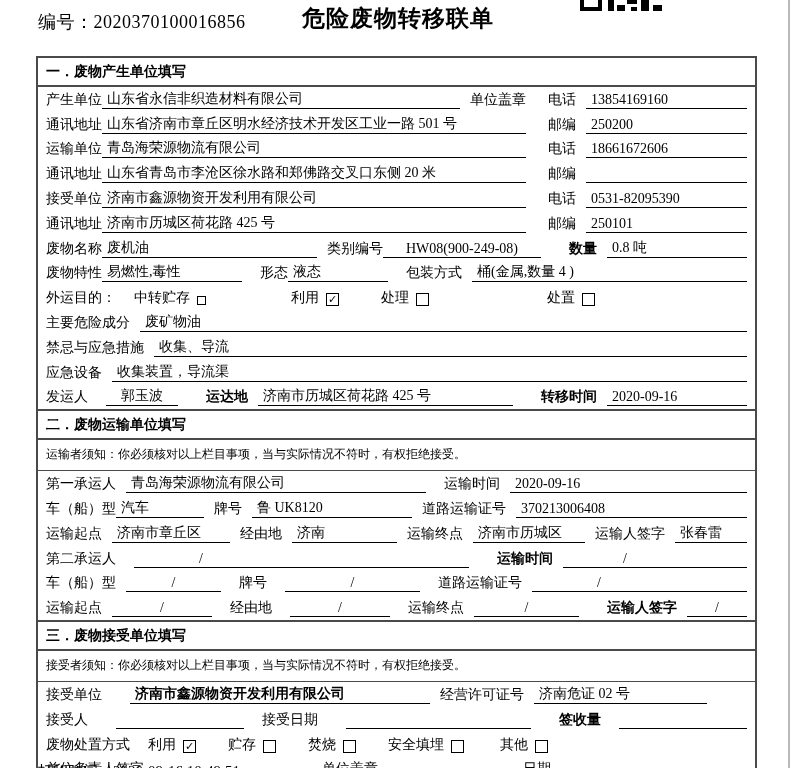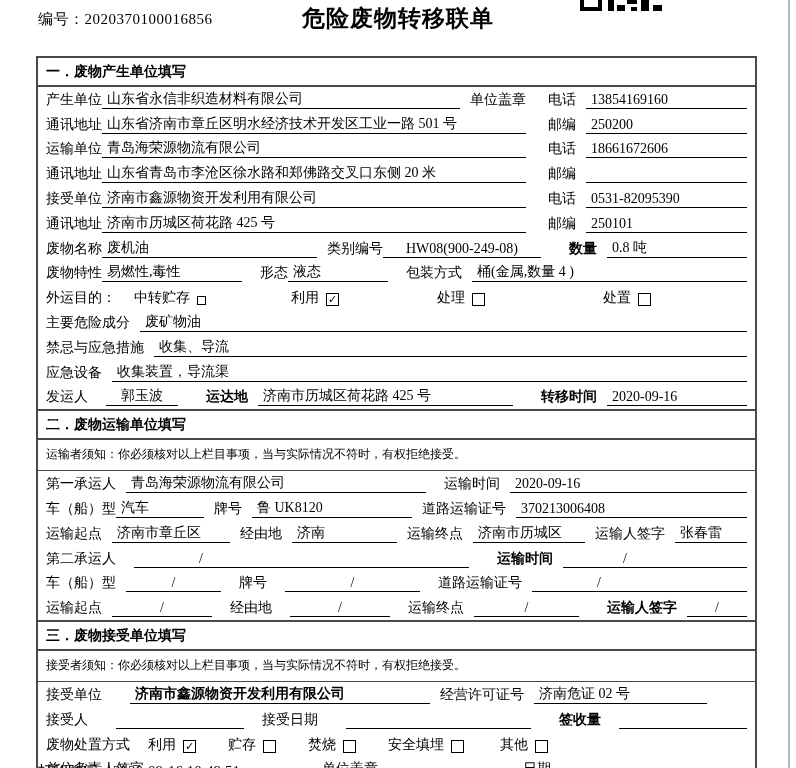--- a/index.html
+++ b/index.html
@@ -1,21 +1,21 @@
 <!DOCTYPE html>
 <html><head>
 <meta charset="utf-8">
 <style>
   * { margin:0; padding:0; box-sizing:border-box; }
   html,body { background:#fff; }
   body { font-family:"Liberation Serif","DejaVu Serif",serif; color:#000; }
   .page { position:relative; width:796px; height:768px; background:#fff; overflow:hidden; }
 
   
-  .serial { position:absolute; left:38px; top:10px; font-size:15px; letter-spacing:0.5px; }
+  .serial { position:absolute; left:38px; top:10px; font-size:18px; letter-spacing:0.5px; }
   .title  { position:absolute; left:0; top:3px; width:100%; text-align:center; font-family:"Liberation Sans","DejaVu Sans",sans-serif; font-weight:bold; font-size:23px; letter-spacing:1px; }
   .qr     { position:absolute; left:580px; top:0; }
   .edge-line { position:absolute; top:0; width:2px; height:768px; }
 
   
   .form { position:absolute; left:36px; top:56px; width:721px; border:2px solid #4a4a4a; background:#fff; }
   .sec2, .sec3 { border-top:2px solid #4a4a4a; }
   .sec-h { font-family:"Liberation Sans","DejaVu Sans",sans-serif; font-weight:bold; font-size:14px; padding:5px 8px 4px 8px; border-bottom:2px solid #4a4a4a; }
   .notice { font-size:12px; padding:6px 8px 7px 8px; border-bottom:1.5px solid #4a4a4a; }
 
@@ -142,21 +142,21 @@
         <span class="l ml2">包装方式</span>
         <span class="u g ml1">桶(金属,数量  4 )</span>
       </div>
 
       <div class="r">
         <span class="l">外运目的：</span>
         <span class="l ml2">中转贮存</span>
         <span class="cb sm"></span>
         <span class="l" style="margin-left:85px;">利用</span>
         <span class="cb">✓</span>
-        <span class="l" style="margin-left:98px;">处理</span>
+        <span class="l" style="margin-left:42px;">处理</span>
         <span class="cb"></span>
         <span class="l" style="margin-left:118px;">处置</span>
         <span class="cb"></span>
       </div>
 
       <div class="r">
         <span class="l">主要危险成分</span>
         <span class="u g ml1">废矿物油</span>
       </div>
 

